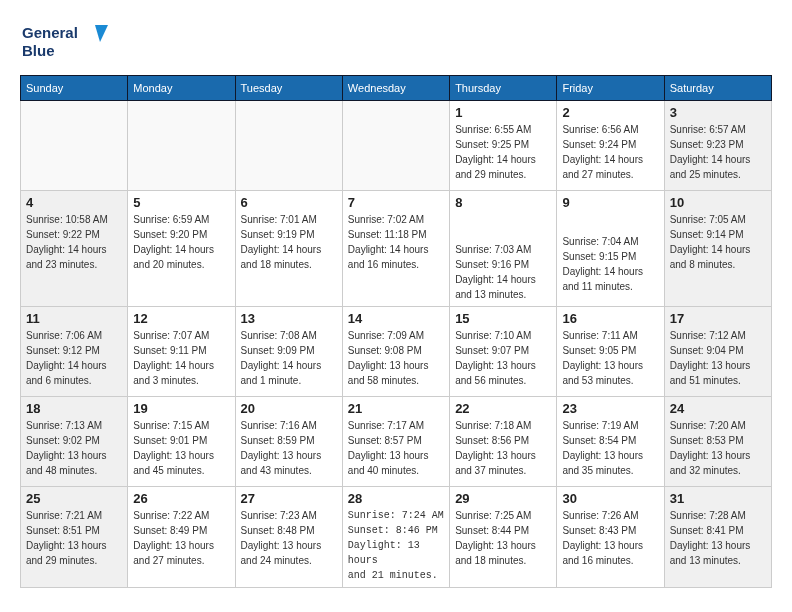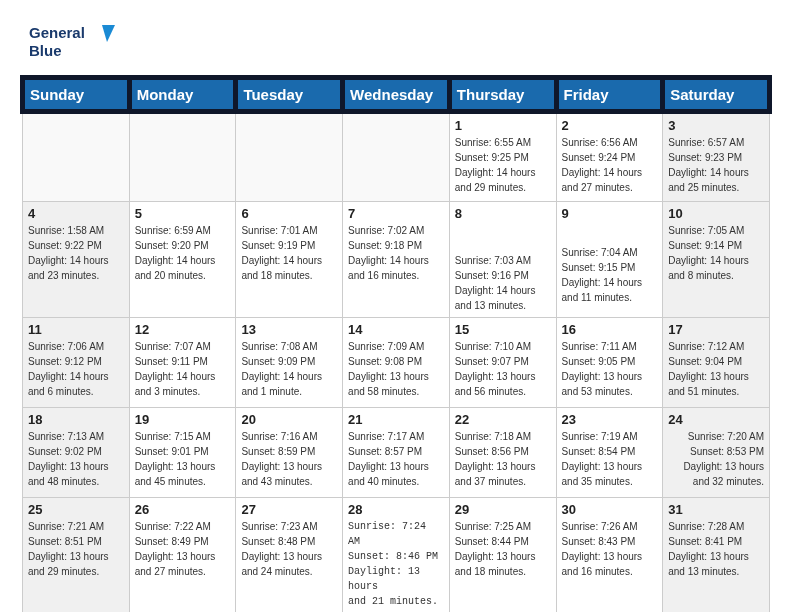--- a/index.html
+++ b/index.html
@@ -8,21 +8,20 @@
       background: #fff;
       width: 792px;
       min-height: 612px;
       padding: 20px;
     }
     .header {
       display: flex;
       justify-content: space-between;
       align-items: flex-start;
       margin-bottom: 10px;
-      margin-left: 7px;
     }
     .logo {
       display: flex;
       align-items: center;
     }
     .title-block {
       text-align: right;
     }
     .month-title {
       font-size: 36px;
@@ -34,25 +33,25 @@
       color: #444;
     }
     table {
       width: 100%;
       border-collapse: collapse;
       table-layout: fixed;
     }
     thead th {
       background-color: #1a6aad;
       color: #fff;
-      font-size: 15px;
-      font-weight: bold;
+      font-size: 11px;
+      font-weight: normal;
       padding: 6px 5px;
       text-align: left;
-      border: 5px solid #0f172a;
+      border: 1px solid #0f172a;
     }
     td {
       border: 1px solid #ccc;
       vertical-align: top;
       padding: 4px 5px;
       font-size: 10.5px;
       color: #222;
       height: 90px;
     }
     td.empty {
@@ -129,21 +128,21 @@
           <span class="day-num">3</span>
           <div class="day-info" style="white-space: pre-line;">Sunrise: 6:57 AM
 Sunset: 9:23 PM
 Daylight: 14 hours
 and 25 minutes.</div>
         </td>
       </tr>
       <tr>
         <td class="weekend">
           <span class="day-num">4</span>
-          <div class="day-info" style="white-space: pre-line;">Sunrise: 1:58 AM
+          <div class="day-info" style="white-space: pre-line;">Sunrise: 10:58 AM
 Sunset: 9:22 PM
 Daylight: 14 hours
 and 23 minutes.</div>
         </td>
         <td class="weekday">
           <span class="day-num">5</span>
           <div class="day-info" style="white-space: pre-line;">Sunrise: 6:59 AM
 Sunset: 9:20 PM
 Daylight: 14 hours
 and 20 minutes.</div>
@@ -151,21 +150,21 @@
         <td class="weekday">
           <span class="day-num">6</span>
           <div class="day-info" style="white-space: pre-line;">Sunrise: 7:01 AM
 Sunset: 9:19 PM
 Daylight: 14 hours
 and 18 minutes.</div>
         </td>
         <td class="weekday">
           <span class="day-num">7</span>
           <div class="day-info" style="white-space: pre-line;">Sunrise: 7:02 AM
-Sunset: 9:18 PM
+Sunset: 11:18 PM
 Daylight: 14 hours
 and 16 minutes.</div>
         </td>
         <td class="weekday">
           <span class="day-num">8</span>
           <div class="day-info" style="white-space: pre-line; margin-top: 32px;">Sunrise: 7:03 AM
 Sunset: 9:16 PM
 Daylight: 14 hours
 and 13 minutes.</div>
         </td>
@@ -273,21 +272,21 @@
         </td>
         <td class="weekday">
           <span class="day-num">23</span>
           <div class="day-info" style="white-space: pre-line;">Sunrise: 7:19 AM
 Sunset: 8:54 PM
 Daylight: 13 hours
 and 35 minutes.</div>
         </td>
         <td class="weekend">
           <span class="day-num">24</span>
-          <div class="day-info" style="white-space: pre-line; text-align: right;">Sunrise: 7:20 AM
+          <div class="day-info" style="white-space: pre-line;">Sunrise: 7:20 AM
 Sunset: 8:53 PM
 Daylight: 13 hours
 and 32 minutes.</div>
         </td>
       </tr>
       <tr>
         <td class="weekend">
           <span class="day-num">25</span>
           <div class="day-info" style="white-space: pre-line;">Sunrise: 7:21 AM
 Sunset: 8:51 PM

